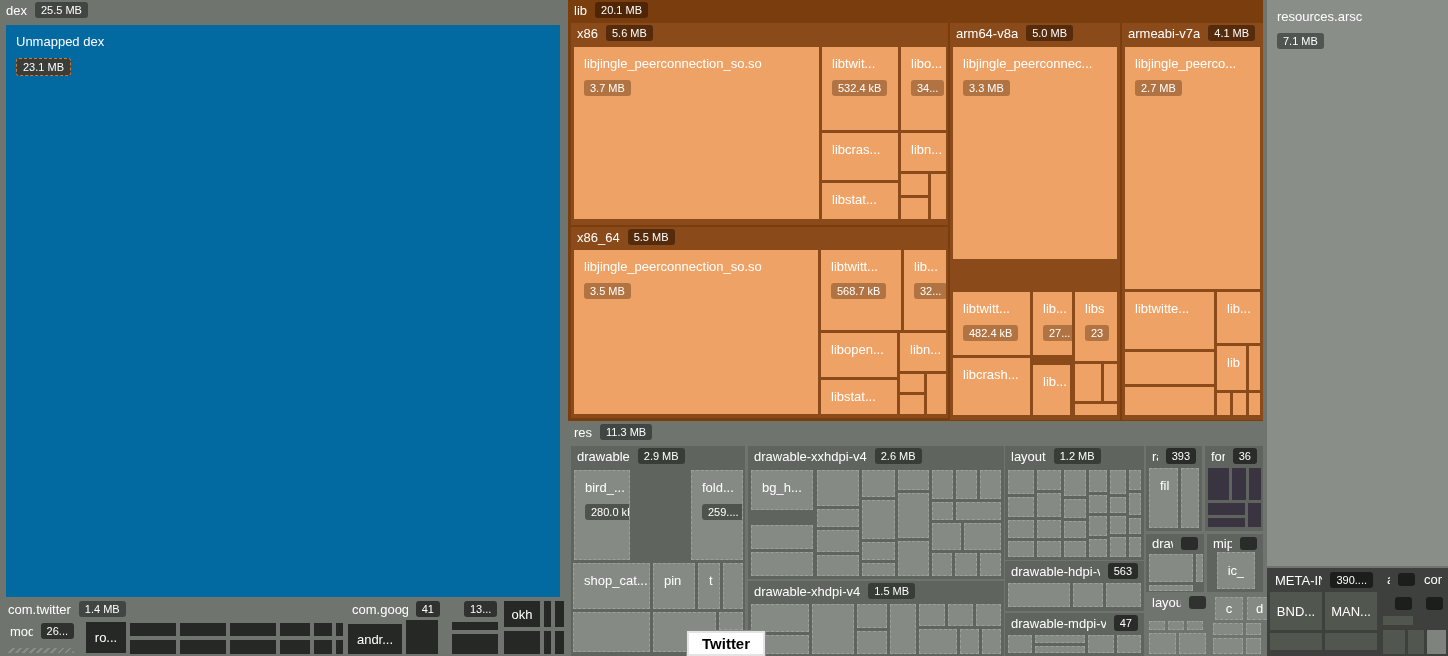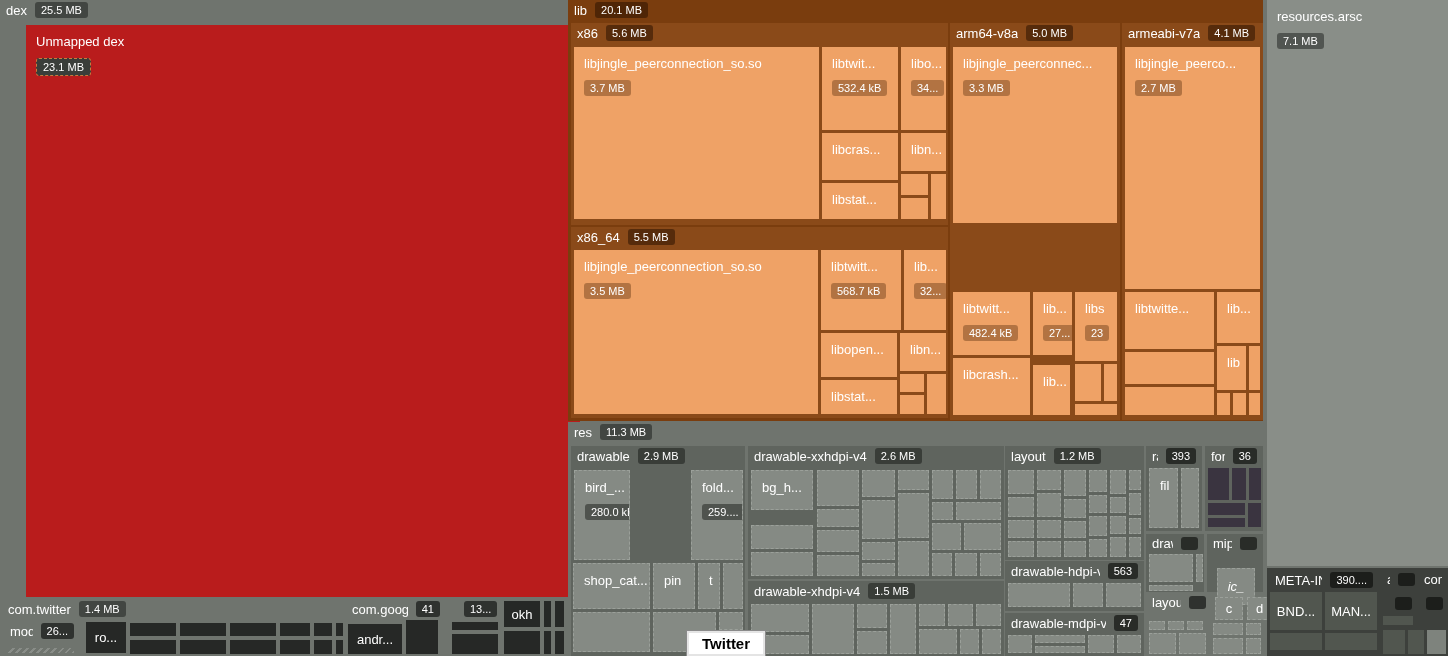--- a/index.html
+++ b/index.html
@@ -4,21 +4,21 @@
 <style>
   html,body{margin:0;padding:0;background:#6f746e;}
   #canvas{position:relative;width:1448px;height:656px;overflow:hidden;
           font-family:"Liberation Sans",sans-serif;background:#6f746e;}
   .node{position:absolute;box-sizing:border-box;overflow:hidden;}
   
   .sec-gray{background:#6f746e;}
   .sec-gray2{background:#5f645e;}
   .tile-gray{background:#858a84;border:1px dashed rgba(235,240,235,.22);}
   .tile-black{background:#262826;}
-  .tile-darker{background:#b91c1c;margin-left:20px;}
+  .tile-darker{background:#0369a1;}
   .sec-brown{background:#7a3d0e;}
   .sec-brown2{background:#8a4a19;}
   .tile-orange{background:#efa266;}
   .tile-font{background:#3a3440;}
   .sec-darkgray{background:#3d403c;}
   .tile-midgray{background:#51564f;}
   .tile-lightgray{background:#7e837d;}
   .area-arsc{background:#898e88;}
   .tile-hatch{background:repeating-linear-gradient(-45deg,rgba(255,255,255,.18) 0 2px,transparent 2px 5px);}
   .transparent{background:transparent;}
@@ -205,21 +205,21 @@
     </div>
     <div class="node tile-orange" style="left: 900px; top: 374px; width: 24px; height: 18px;"></div>
     <div class="node tile-orange" style="left: 900px; top: 395px; width: 24px; height: 19px;"></div>
     <div class="node tile-orange" style="left: 927px; top: 374px; width: 19px; height: 40px;"></div>
     <div class="node sec-brown2" style="left: 950px; top: 23px; width: 170px; height: 397px;">
       <div class="hd">
         <span class="lbl">arm64-v8a</span>
         <span class="badge b-brown">5.0 MB</span>
       </div>
     </div>
-    <div class="node tile-orange stack" style="left: 953px; top: 47px; width: 164px; height: 176px;">
+    <div class="node tile-orange stack" style="left: 953px; top: 47px; width: 164px; height: 212px;">
       <div class="hd">
         <span class="lbl">libjingle_peerconnec...</span>
         <span class="badge b-tan">3.3 MB</span>
       </div>
     </div>
     <div class="node tile-orange stack" style="left: 953px; top: 292px; width: 77px; height: 63px;">
       <div class="hd">
         <span class="lbl">libtwitt...</span>
         <span class="badge b-tan">482.4 kB</span>
       </div>
@@ -460,21 +460,21 @@
     </div>
     <div class="node tile-gray" style="left: 1149px; top: 554px; width: 44px; height: 28px;"></div>
     <div class="node tile-gray" style="left: 1196px; top: 554px; width: 7px; height: 28px;"></div>
     <div class="node tile-gray" style="left: 1149px; top: 585px; width: 44px; height: 6px;"></div>
     <div class="node sec-gray2" style="left: 1207px; top: 534px; width: 56px; height: 58px;">
       <div class="hd">
         <span class="lbl">mip...</span>
         <span class="badge b-black"></span>
       </div>
     </div>
-    <div class="node tile-gray ctr" style="left: 1217px; top: 568px; width: 38px; height: 37px; font-style: italic;">
+    <div class="node tile-gray ctr" style="left: 1217px; top: 552px; width: 38px; height: 37px;">
       <div class="hd">
         <span class="lbl">ic_</span>
       </div>
     </div>
     <div class="node transparent" style="left: 1146px; top: 593px; width: 66px; height: 24px;">
       <div class="hd">
         <span class="lbl">layout-...</span>
         <span class="badge b-black"></span>
       </div>
     </div>

